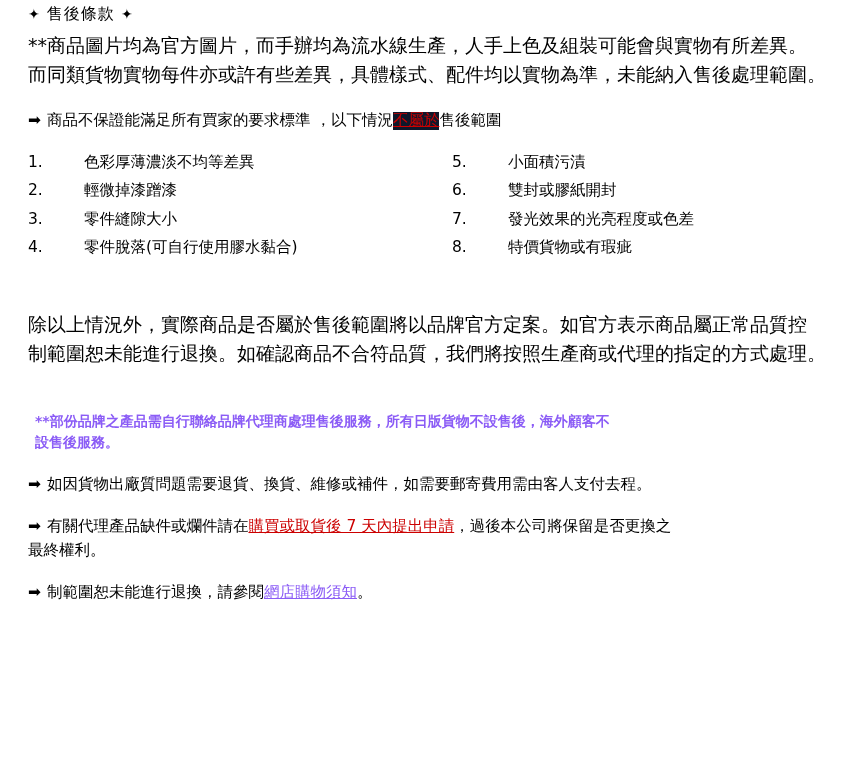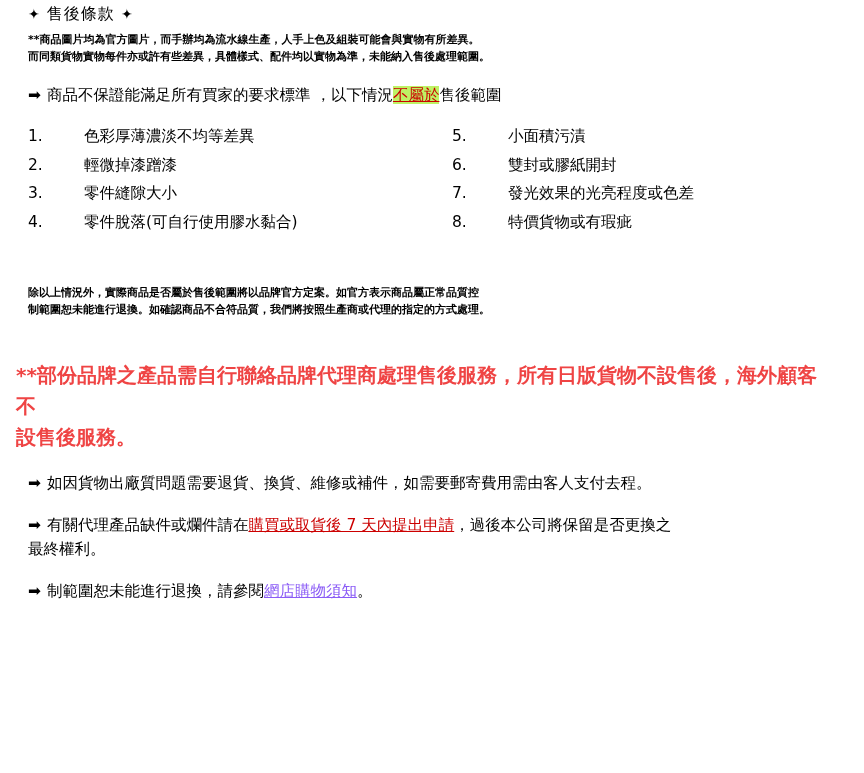--- a/index.html
+++ b/index.html
@@ -26,38 +26,38 @@
     font-size: 16px;
     font-weight: normal;
     margin: 6px 0 0 28px;
     letter-spacing: 1px;
   }
   .diamond {
     font-size: 14px;
   }
   .para {
     margin: 9px 28px 0 28px;
-    font-size: 11px;
+    font-size: 19px;
     line-height: 1.55;
     text-align: justify;
-    font-weight: bold;
   }
   .arrow-line {
     margin: 18px 28px 0 28px;
     font-size: 15.5px;
     line-height: 1.55;
   }
   .arrow {
     font-family: "DejaVu Sans", sans-serif;
     margin-right: 6px;
   }
   .hl-red-underline {
-    background: #bef264;
+    background: #0f172a;
     color: #cc0000;
     text-decoration: underline;
+    font-family: Liberation Mono, monospace;
   }
   .list-block {
     margin: 22px 0 0 0;
     position: relative;
     height: 120px;
   }
   .col {
     position: absolute;
     top: 0;
   }
@@ -66,24 +66,24 @@
   .li {
     display: flex;
     margin-bottom: 13px;
     font-size: 15.5px;
   }
   .li .num {
     width: 56px;
     flex: none;
   }
   .red-para {
-    color: #ef4444;
+    color: #8b5cf6;
     font-weight: bold;
-    margin: 16px 28px 0 16px;
-    font-size: 20px;
+    margin: 16px 28px 0 35px;
+    font-size: 14px;
     line-height: 1.55;
   }
   .link {
     color: #8b5cf6;
   }
   .spacer-lg { height: 26px; }
   .underline-red {
     color: #cc0000;
     text-decoration: underline;
     font-weight: normal;

